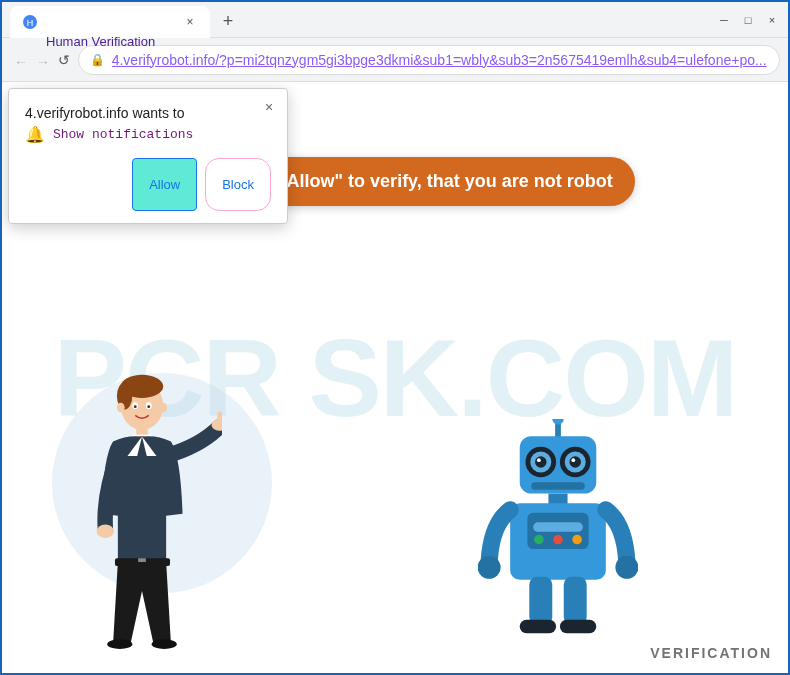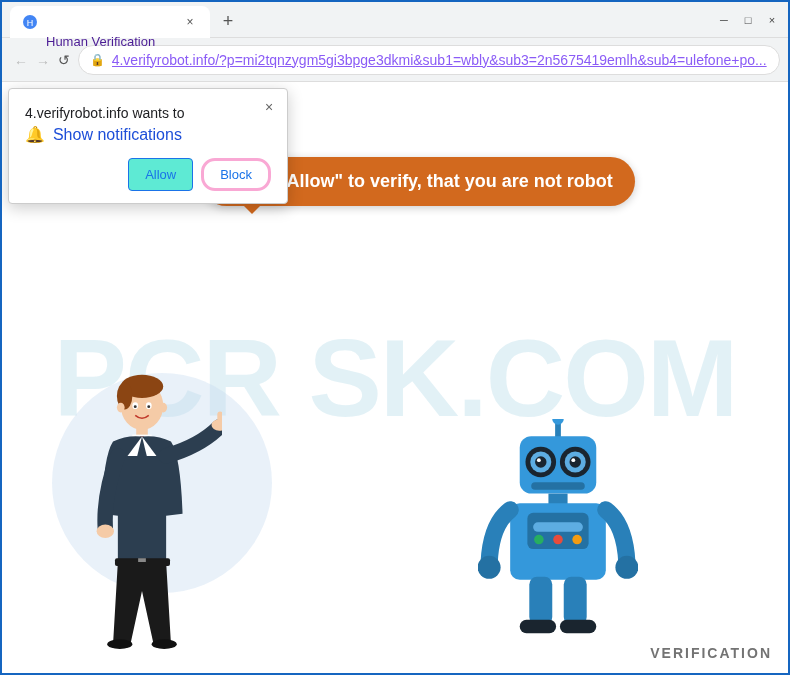--- a/index.html
+++ b/index.html
@@ -239,44 +239,45 @@
       gap: 8px;
       margin-bottom: 14px;
     }
 
     .bell-icon {
       font-size: 16px;
       color: #555;
     }
 
     .popup-notification-text {
-      font-size: 16px;
-      color: #1d4ed8;
+      font-size: 13px;
+      color: #701a75;
+      font-family: Liberation Mono, monospace;
     }
 
     .popup-buttons {
       display: flex;
       justify-content: flex-end;
       gap: 8px;
     }
 
     .btn-allow {
       padding: 6px 16px;
       border: 1px solid #1a73e8;
       border-radius: 4px;
       background: #5eead4;
       color: #1a73e8;
       font-size: 13px;
       cursor: pointer;
       font-weight: 500;
     }
 
     .btn-block {
-      padding: 6px 16px;
-      border: 3px solid #f9a8d4;
+      padding: 18px 16px;
+      border: 1px solid #f9a8d4;
       border-radius: 14px;
       background: #fff;
       color: #1a73e8;
       font-size: 13px;
       cursor: pointer;
       font-weight: 500;
     }
 
     
     .page-bg {

